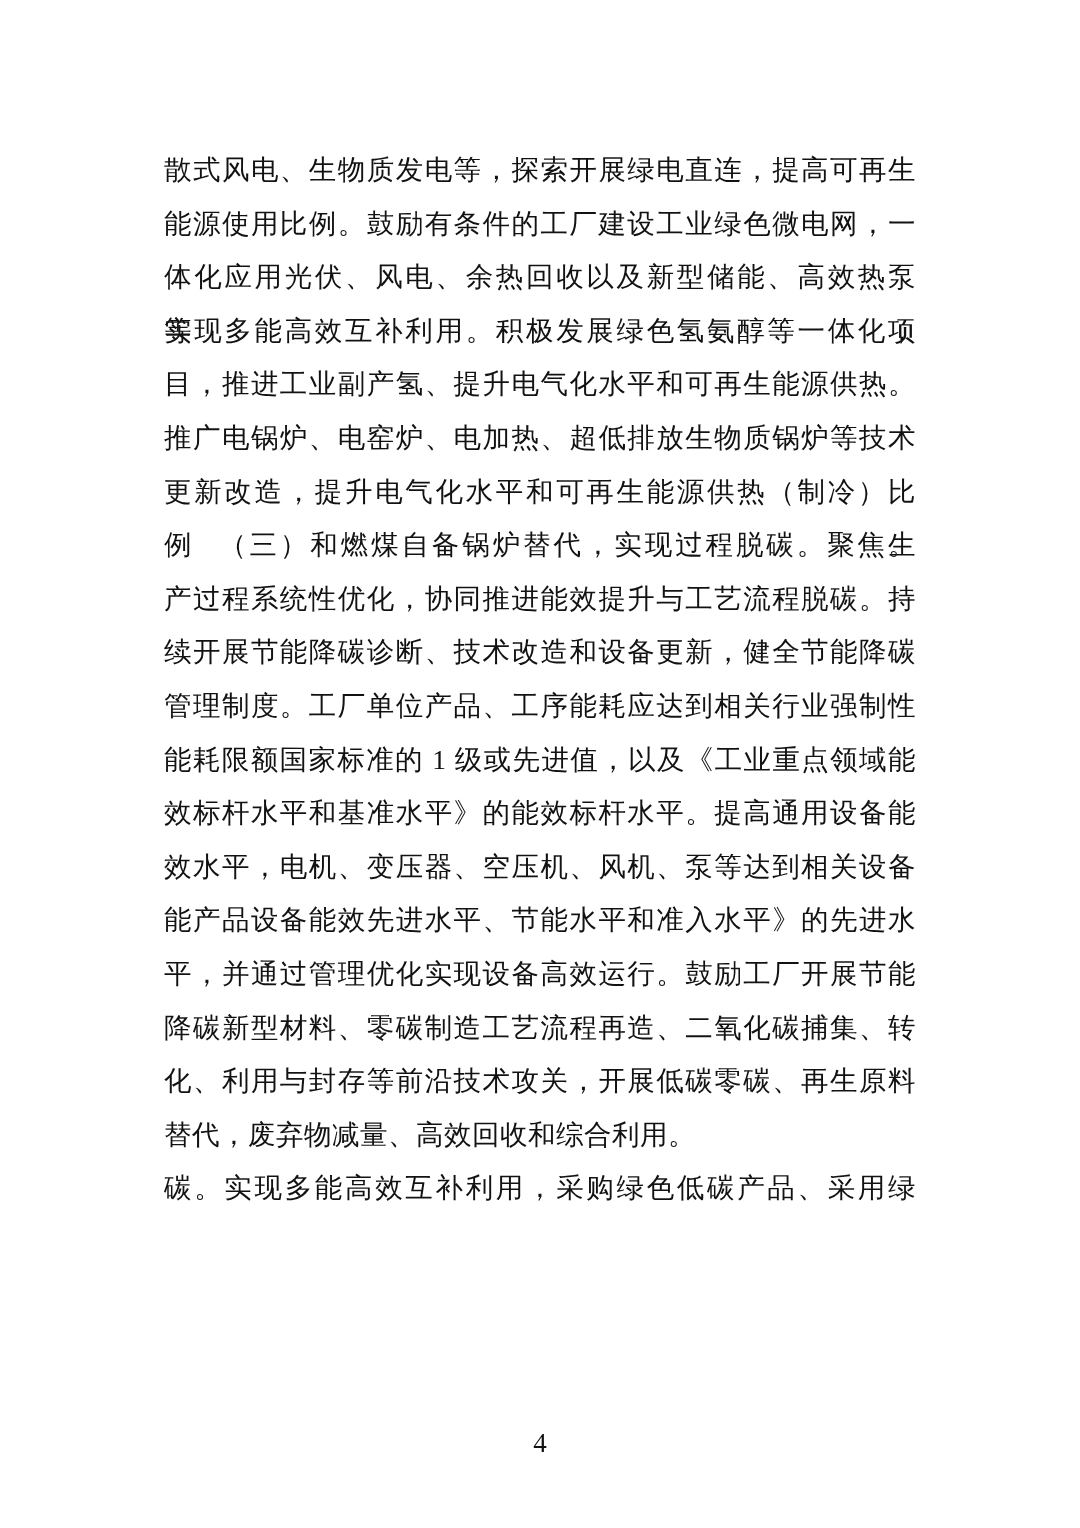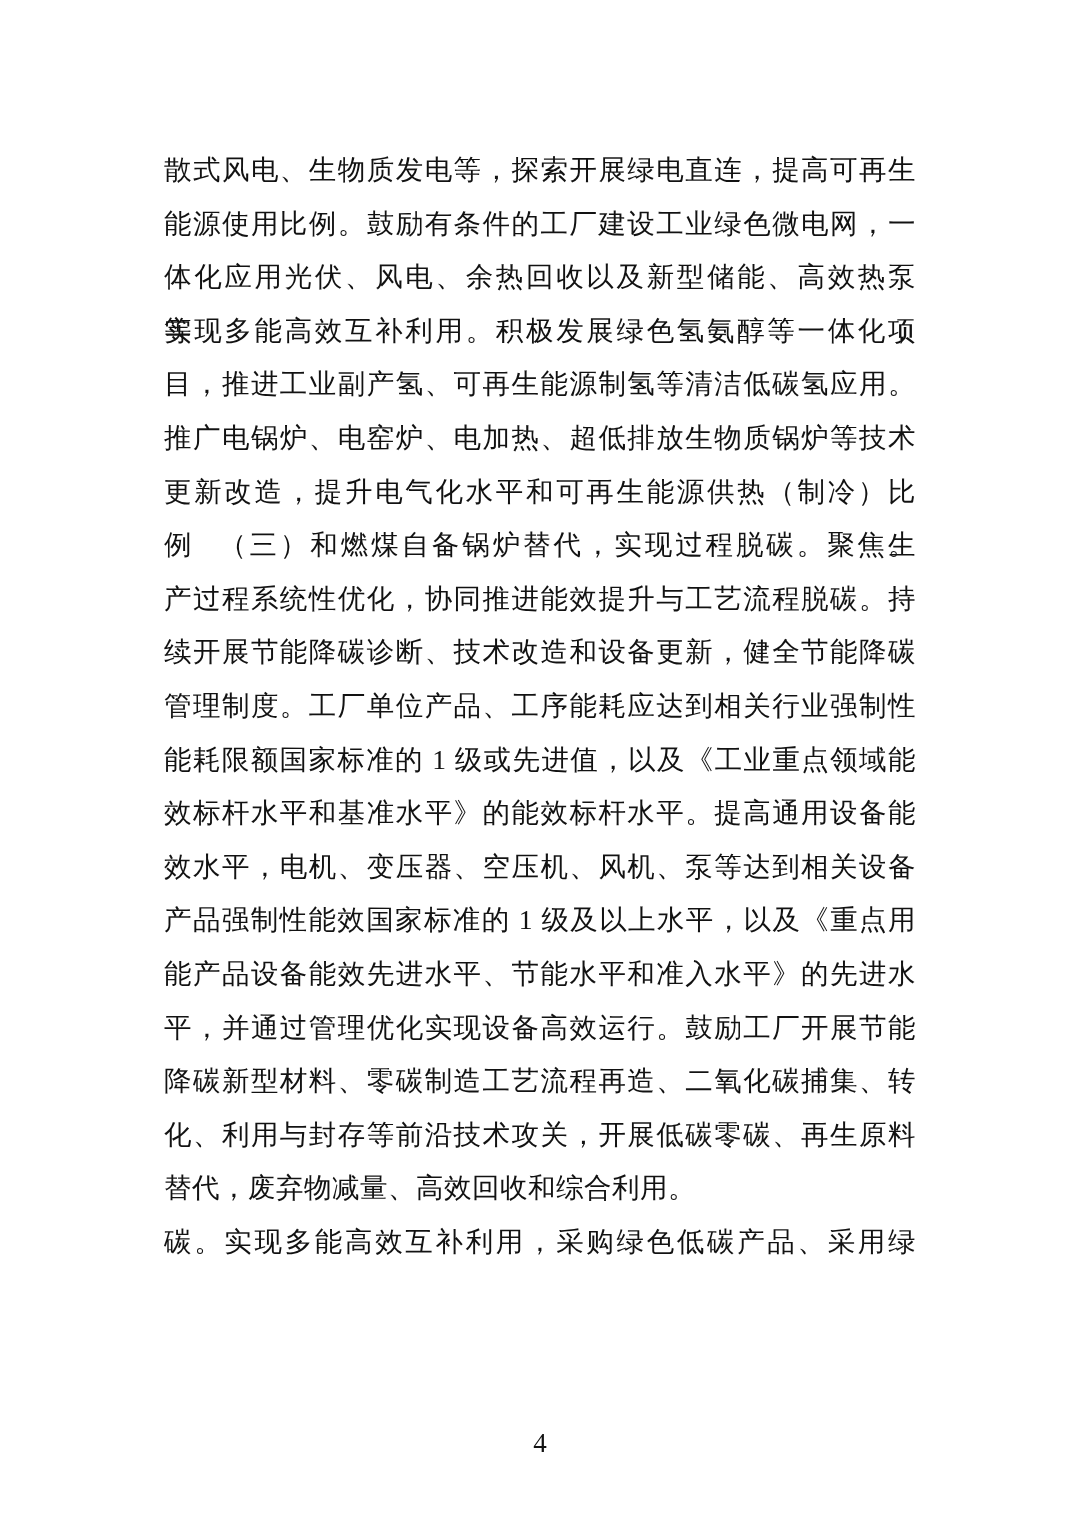--- a/index.html
+++ b/index.html
@@ -51,31 +51,30 @@
 </style>
 </head>
 <body>
 
 <div class="page">
   <div class="text-block">
       <div class="line">散式风电、生物质发电等，探索开展绿电直连，提高可再生</div>
       <div class="line">能源使用比例。鼓励有条件的工厂建设工业绿色微电网，一</div>
       <div class="line">体化应用光伏、风电、余热回收以及新型储能、高效热泵等，</div>
       <div class="line">实现多能高效互补利用。积极发展绿色氢氨醇等一体化项</div>
-      <div class="line">目，推进工业副产氢、可再生能源制氢等清洁低碳氢应用。</div>
+      <div class="line">目，推进工业副产氢、提升电气化水平和可再生能源供热。</div>
       <div class="line">推广电锅炉、电窑炉、电加热、超低排放生物质锅炉等技术</div>
       <div class="line">更新改造，提升电气化水平和可再生能源供热（制冷）比例。</div>
       <div class="line indent">（三）和燃煤自备锅炉替代，实现过程脱碳。聚焦生</div>
       <div class="line">产过程系统性优化，协同推进能效提升与工艺流程脱碳。持</div>
       <div class="line">续开展节能降碳诊断、技术改造和设备更新，健全节能降碳</div>
       <div class="line">管理制度。工厂单位产品、工序能耗应达到相关行业强制性</div>
       <div class="line">能耗限额国家标准的 1 级或先进值，以及《工业重点领域能</div>
       <div class="line">效标杆水平和基准水平》的能效标杆水平。提高通用设备能</div>
       <div class="line">效水平，电机、变压器、空压机、风机、泵等达到相关设备</div>
-      <div class="line">产品强制性能效国家标准的 1 级及以上水平，以及《重点用</div>
       <div class="line">能产品设备能效先进水平、节能水平和准入水平》的先进水</div>
       <div class="line">平，并通过管理优化实现设备高效运行。鼓励工厂开展节能</div>
       <div class="line">降碳新型材料、零碳制造工艺流程再造、二氧化碳捕集、转</div>
       <div class="line">化、利用与封存等前沿技术攻关，开展低碳零碳、再生原料</div>
       <div class="line para-end">替代，废弃物减量、高效回收和综合利用。</div>
       <div class="line">碳。实现多能高效互补利用，采购绿色低碳产品、采用绿</div>
     </div>
   <div class="page-number">4</div>
 </div>
 

